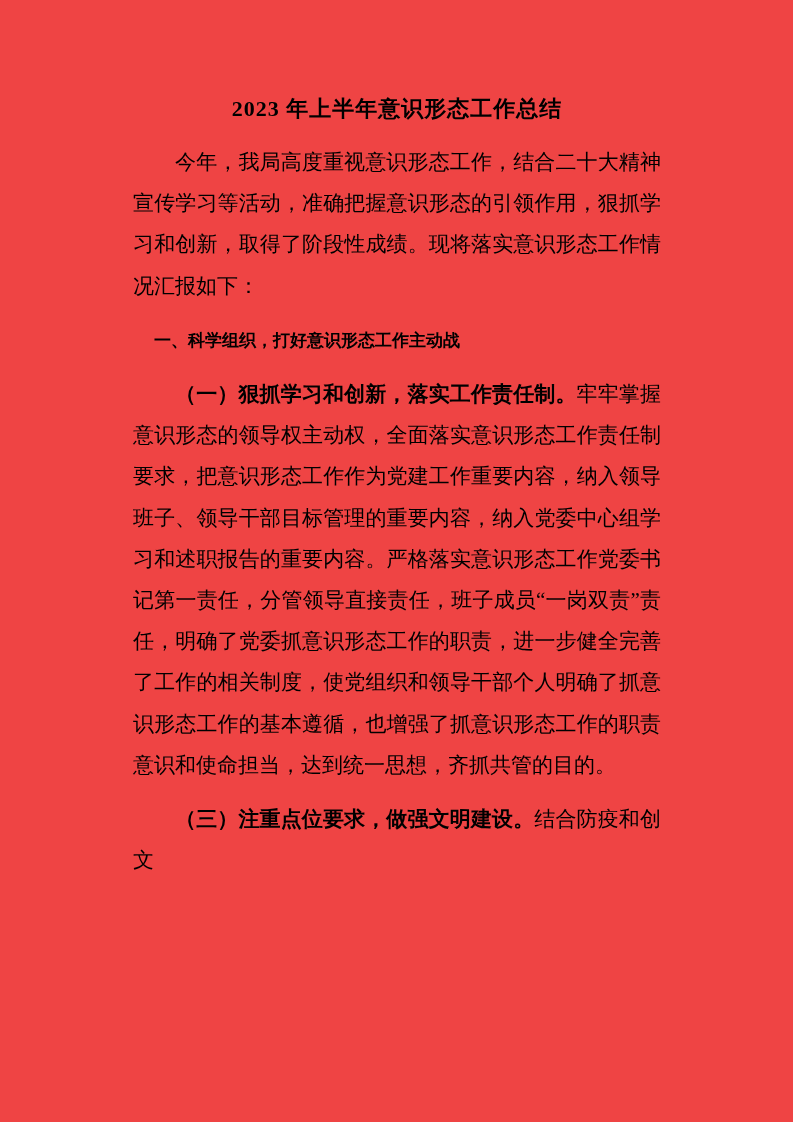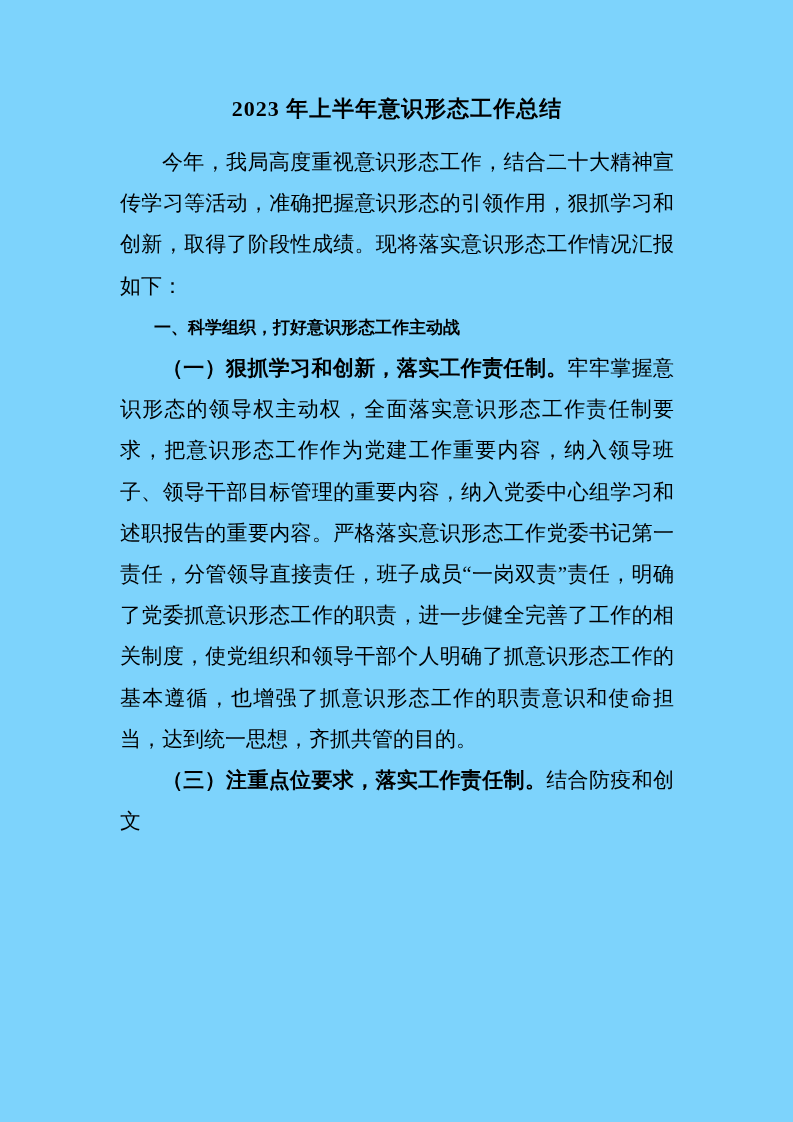--- a/index.html
+++ b/index.html
@@ -4,41 +4,41 @@
 <style>
   html, body {
     margin: 0;
     padding: 0;
     background: #ffffff;
   }
   .page {
     position: relative;
     width: 793px;
     height: 1122px;
-    background: #7dd3fc;
+    background: #ef4444;
     overflow: hidden;
     font-family: "Liberation Serif", "DejaVu Serif", serif;
     color: #000000;
   }
   .content {
     position: absolute;
     left: 120px;
     top: 92px;
     width: 554px;
   }
   .doc-title {
     font-size: 22px;
     line-height: 34px;
     font-weight: bold;
     text-align: center;
     letter-spacing: 1px;
     margin: 0 0 16px 0;
   }
   .para {
-    margin: 0;
+    margin: 13px;
     font-size: 21px;
     line-height: 41.2px;
     text-align: justify;
     text-justify: inter-ideograph;
     text-indent: 2em;
     word-break: normal;
   }
   .heading {
     margin: 0;
     font-size: 17px;
@@ -58,16 +58,16 @@
 
     <h1 class="doc-title">2023 年上半年意识形态工作总结</h1>
 
     <p class="para">今年，我局高度重视意识形态工作，结合二十大精神宣传学习等活动，准确把握意识形态的引领作用，狠抓学习和创新，取得了阶段性成绩。现将落实意识形态工作情况汇报如下：</p>
 
     <p class="heading">一、科学组织，打好意识形态工作主动战</p>
 
     <p class="para"><span class="lead">（一）狠抓学习和创新，落实工作责任制。</span><span>牢牢掌握意识形态的领导权主动权，全面落实意识形态工作责任制要求，把意识形态工作作为党建工作重要内容，纳入领导班子、领导干部目标管理的重要内容，纳入党委中心组学习和述职报告的重要内容。严格落实意识形态工作党委书记第一责任，分管领导直接责任，班子成员“一岗双责”责任，明确了党委抓意识形态工作的职责，进一步健全完善了工作的相关制度，使党组织和领导干部个人明确了抓意识形态工作的基本遵循，也增强了抓意识形态工作的职责意识和使命担当，达到统一思想，齐抓共管的目的。</span></p>
 
 
-    <p class="para"><span class="lead">（三）注重点位要求，落实工作责任制。</span><span>结合防疫和创文</span></p>
+    <p class="para"><span class="lead">（三）注重点位要求，做强文明建设。</span><span>结合防疫和创文</span></p>
 
   </div>
 </div>
 
 </body></html>

